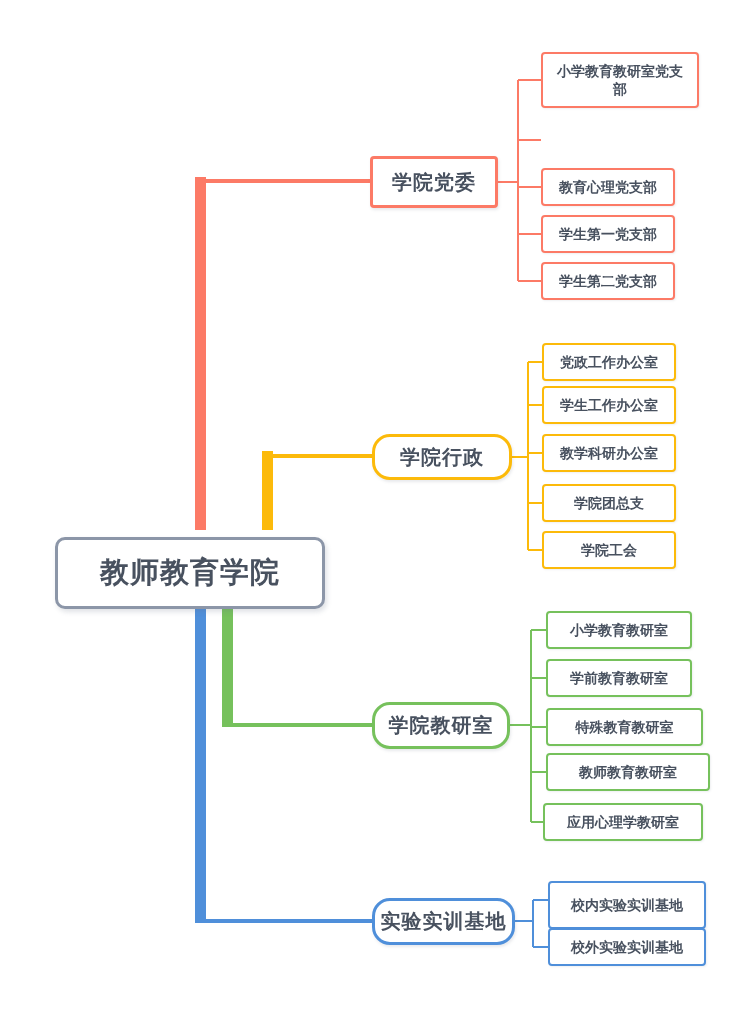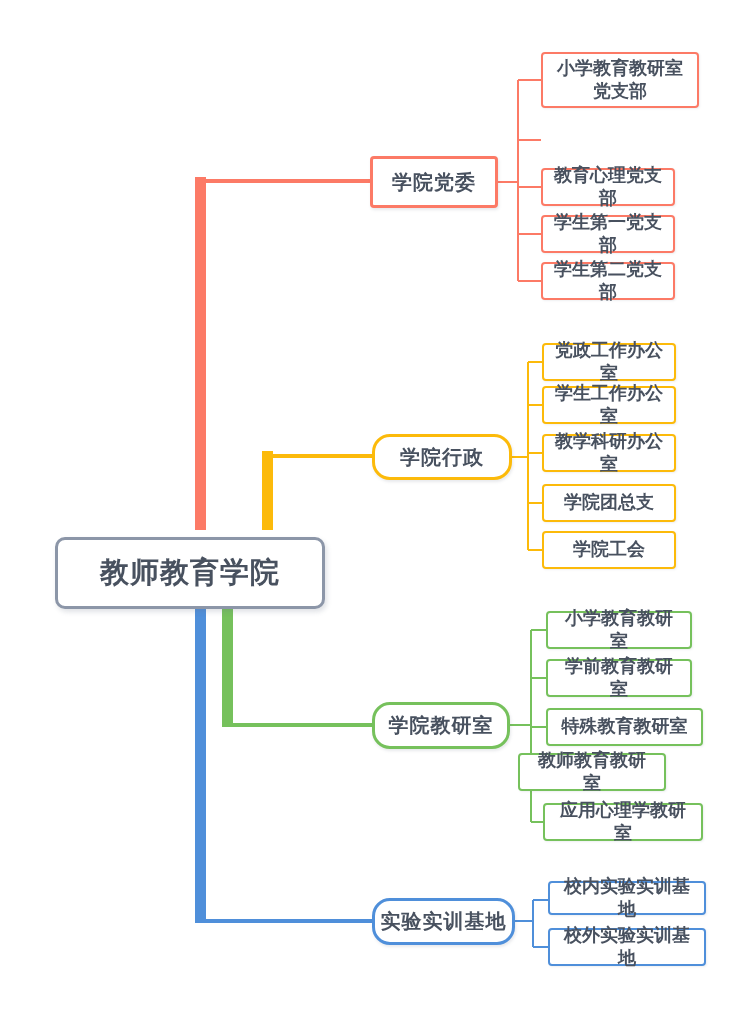--- a/index.html
+++ b/index.html
@@ -10,21 +10,21 @@
   html,body{background:#ffffff;}
   body{font-family:"Liberation Sans","DejaVu Sans",sans-serif;}
   .canvas{position:relative;width:749px;height:1018px;background:#ffffff;overflow:hidden;}
   svg.connectors{position:absolute;left:0;top:0;width:749px;height:1018px;z-index:1;}
   .node{position:absolute;z-index:2;background:#ffffff;display:flex;align-items:center;justify-content:center;
         text-align:center;color:var(--text);font-weight:bold;}
   .node.root{border:3px solid var(--root-border);border-radius:10px;font-size:29px;letter-spacing:1px;
         box-shadow:2px 3px 5px rgba(100,110,130,0.20);margin-top:20px;}
   .node.branch{border-width:3px;border-style:solid;font-size:20px;letter-spacing:1px;
         box-shadow:1px 2px 3px rgba(100,110,130,0.15);font-family:Liberation Serif, serif;}
-  .node.child{border-width:2.5px;border-style:solid;font-size:18px;line-height:1.3;
+  .node.child{border-width:2.5px;border-style:solid;font-size:14px;line-height:1.3;
         box-shadow:1px 1px 2px rgba(100,110,130,0.10);padding:0 10px;}
   .sq{border-radius:4px;}
   .rd{border-radius:18px;}
   .b0{border-color:var(--c0);}
   .b1{border-color:var(--c1);}
   .b2{border-color:var(--c2);}
   .b3{border-color:var(--c3);}
   .s0{stroke:var(--c0);}
   .s1{stroke:var(--c1);}
   .s2{stroke:var(--c2);}
@@ -128,30 +128,30 @@
   </div>
   <div class="node child b2 sq" style="left:546px;top:611px;width:146px;height:38px">
     <span>小学教育教研室</span>
   </div>
   <div class="node child b2 sq" style="left:546px;top:659px;width:146px;height:38px">
     <span>学前教育教研室</span>
   </div>
   <div class="node child b2 sq" style="left:546px;top:708px;width:157px;height:38px">
     <span>特殊教育教研室</span>
   </div>
-  <div class="node child b2 sq" style="left:518px;top:753px;width:148px;height:38px">
+  <div class="node child b2 sq" style="left:546px;top:753px;width:164px;height:38px">
     <span>教师教育教研室</span>
   </div>
   <div class="node child b2 sq" style="left:543px;top:803px;width:160px;height:38px">
     <span>应用心理学教研室</span>
   </div>
 
   <div class="node branch b3 rd" style="left:372px;top:898px;width:143px;height:47px">
     <span>实验实训基地</span>
   </div>
-  <div class="node child b3 sq" style="left:548px;top:881px;width:158px;height:34px">
+  <div class="node child b3 sq" style="left:548px;top:881px;width:158px;height:48px">
     <span>校内实验实训基地</span>
   </div>
   <div class="node child b3 sq" style="left:548px;top:928px;width:158px;height:38px">
     <span>校外实验实训基地</span>
   </div>
 
 </div>
 
 </body></html>

